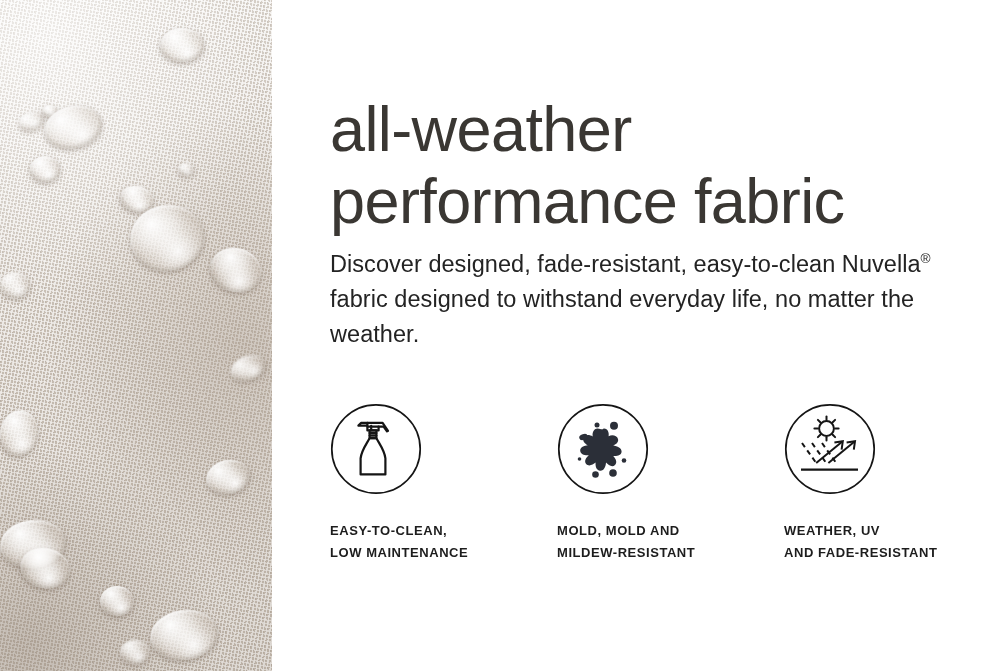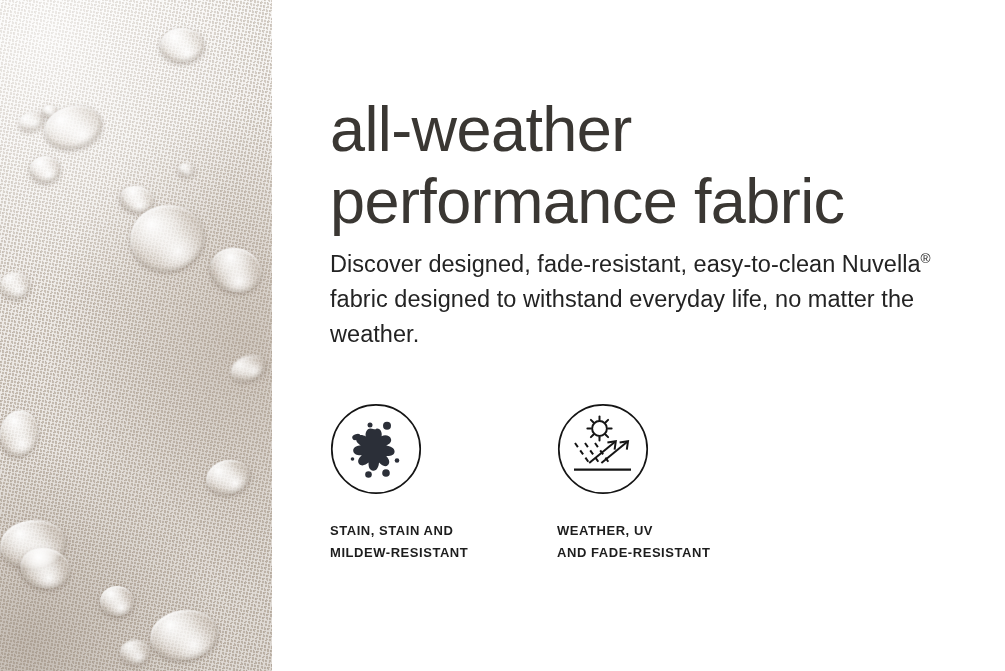--- a/index.html
+++ b/index.html
@@ -177,41 +177,62 @@
 
   <div class="content">
 
     <h1 class="headline">all-weather
 performance fabric</h1>
 
     <p class="subcopy"><span>Discover designed, fade-resistant, easy-to-clean Nuvella</span><sup>®</sup><span> fabric designed to withstand everyday life, no matter the weather.</span></p>
 
     <div class="features">
 
+      <div class="feature">
+        <svg class="icon-circle" viewBox="0 0 92 92">
+          <circle cx="46" cy="46" r="44.2" fill="none" stroke="#151515" stroke-width="1.7"></circle>
+          <g fill="none" stroke="#151515" stroke-width="2.2" stroke-linejoin="round" stroke-linecap="round">
+
+            <path d="M39.6 35.2 C36.4 41.2 31.4 47.4 30.6 55.4 L30.6 71.4 L55.4 71.4 L55.4 55.4 C54.6 47.4 49.6 41.2 46.4 35.2 Z"></path>
+
+            <path d="M39.6 35.2 L46.4 35.2 L46.4 27.4 L39.6 27.4 Z"></path>
+            <path d="M39.6 30.1 L46.4 30.1 M39.6 32.6 L46.4 32.6"></path>
+
+            <path d="M37.4 27.4 L48.6 27.4 L48.6 23.6 L37.4 23.6 Z"></path>
+
+            <path d="M37.4 23.6 L37.4 19.9 L31.0 19.9 L28.4 22.6 L36.0 22.6"></path>
+            <path d="M37.4 19.9 L52.6 19.9 L58.0 27.8"></path>
+            <path d="M48.6 23.6 L53.6 23.6 L57.0 28.4"></path>
+            <path d="M41.2 22.8 L41.2 27.2"></path>
+          </g>
+        </svg>
+        <p class="feature-label">EASY-TO-CLEAN,
+LOW MAINTENANCE</p>
+      </div>
 
       <div class="feature">
         <svg class="icon-circle" viewBox="0 0 92 92">
           <circle cx="46" cy="46" r="44.2" fill="none" stroke="#151515" stroke-width="1.7"></circle>
           <g fill="#2b2f38">
             <path d="M46.6 25.4 C50.8 25.0 52.4 29.8 51.6 33.2 C55.4 31.4 60.0 32.6 61.0 36.0 C62.0 39.4 58.6 41.6 56.0 42.6
                      C60.4 43.0 64.8 45.2 64.6 48.8 C64.4 52.4 60.0 53.4 56.2 53.0 C58.8 55.6 60.6 59.4 58.0 62.0
                      C55.4 64.6 51.4 62.4 49.0 59.6 C48.8 63.6 47.0 68.0 43.2 67.8 C39.4 67.6 38.2 63.4 38.6 59.6
                      C35.8 62.0 31.6 63.8 29.2 61.0 C26.8 58.2 29.0 54.4 31.8 52.2 C27.8 52.6 23.4 51.4 23.2 47.8
                      C23.0 44.2 27.2 42.6 30.8 42.2 C27.8 40.6 25.0 37.6 26.6 34.4 C28.2 31.2 32.6 31.6 35.8 33.4
                      C35.0 29.8 36.6 25.6 40.4 25.4 C43.2 25.2 45.0 27.4 46.6 25.4 Z"></path>
             <circle cx="40.0" cy="22.0" r="2.5"></circle>
             <circle cx="57.0" cy="22.8" r="4.0"></circle>
             <ellipse cx="26.5" cy="34.0" rx="4.4" ry="2.9" transform="rotate(-18 26.5 34.0)"></ellipse>
             <circle cx="38.5" cy="71.5" r="3.3"></circle>
             <circle cx="56.0" cy="70.0" r="3.8"></circle>
             <circle cx="67.0" cy="57.5" r="2.3"></circle>
             <circle cx="22.5" cy="56.0" r="1.8"></circle>
           </g>
         </svg>
-        <p class="feature-label">STAIN, STAIN AND
+        <p class="feature-label">MOLD, MOLD AND
 MILDEW-RESISTANT</p>
       </div>
 
       <div class="feature">
         <svg class="icon-circle" viewBox="0 0 92 92">
           <circle cx="46" cy="46" r="44.2" fill="none" stroke="#151515" stroke-width="1.7"></circle>
           <g stroke="#151515" stroke-width="2" fill="none" stroke-linecap="round">
 
             <circle cx="42.5" cy="25.5" r="7.4"></circle>
 

